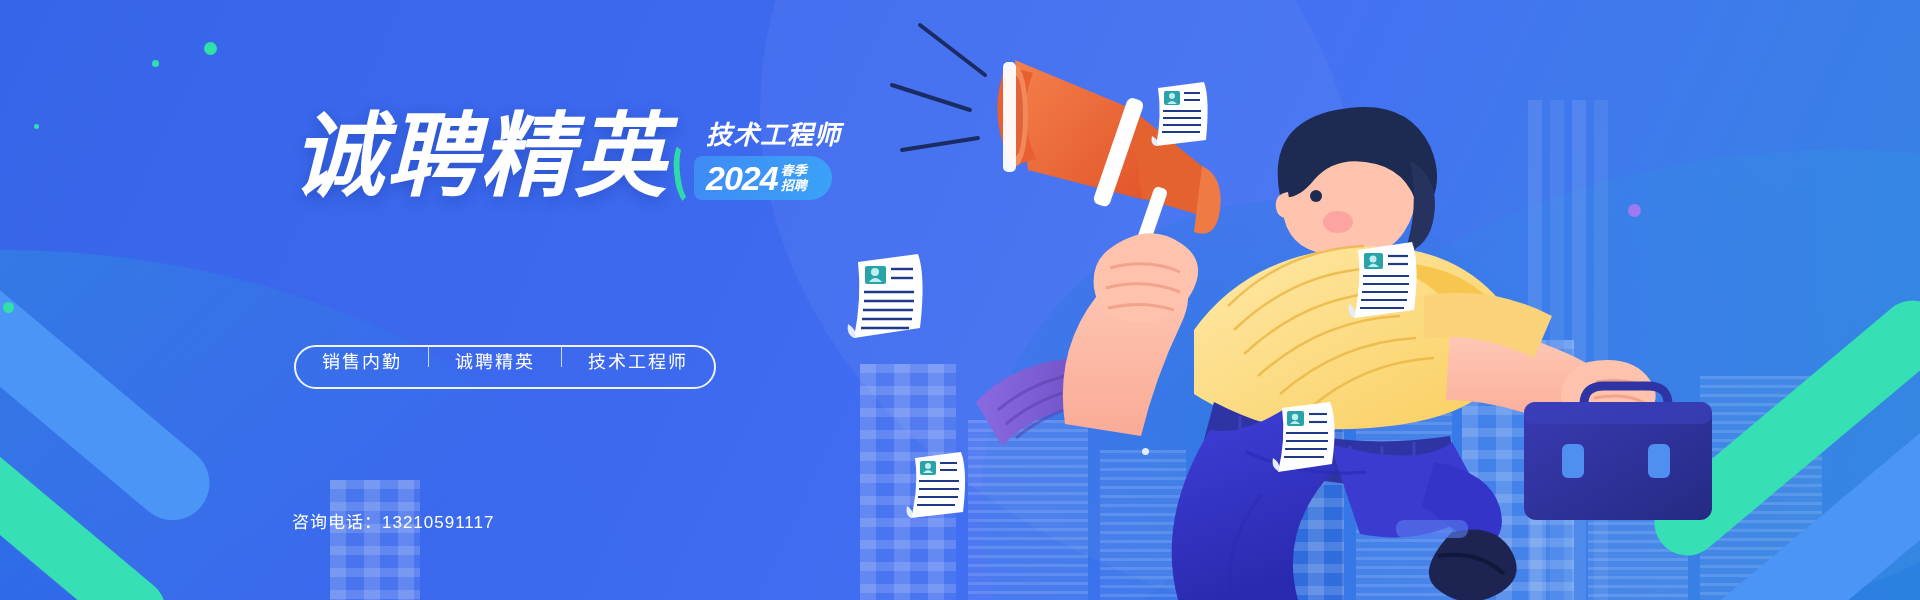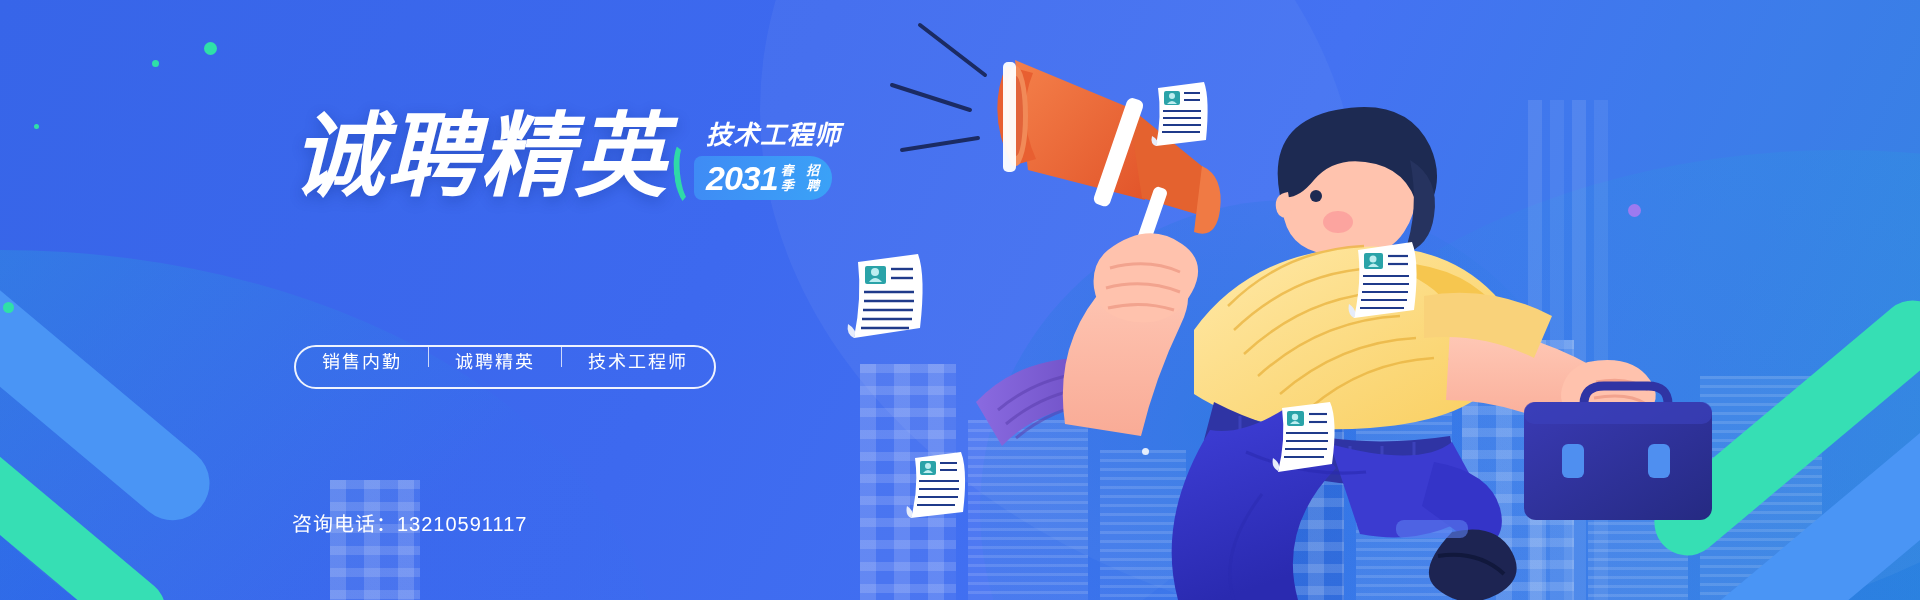--- a/index.html
+++ b/index.html
@@ -123,21 +123,21 @@
     border-radius:60% 0 0 60%;
     border-top:6px solid transparent;
     border-bottom:6px solid transparent;
     transform:rotate(-6deg);
   }
   .year{
     font-size:34px;font-weight:bold;font-style:italic;
     color:#ffffff;margin-left:12px;line-height:1;letter-spacing:-1px;
   }
   .season{
-    display:flex;flex-direction:row;
+    display:flex;flex-direction:column;
     font-size:13px;font-weight:bold;font-style:italic;
     color:#ffffff;line-height:1.12;margin-left:3px;margin-top:2px;
   }
 
   .subheadline{
     position:absolute;left:292px;top:208px;
     font-size:56px;font-style:italic;
     color:#ffffff;letter-spacing:3px;white-space:nowrap;
     text-shadow:0 3px 10px rgba(10,40,130,.22);
   }
@@ -156,21 +156,21 @@
     width:1px;height:20px;
     background:rgba(255,255,255,.75);
     margin:0 26px;
   }
 
   .contact{
     position:absolute;left:292px;top:508px;
     display:flex;align-items:center;
   }
   .contact-item{
-    font-size:20px;color:#ffffff;letter-spacing:1px;white-space:nowrap;
+    font-size:17px;color:#ffffff;letter-spacing:1px;white-space:nowrap;
   }
   .contact-gap{width:30px;}
 
   
   .illo{position:absolute;left:810px;top:0;width:1110px;height:600px;}
   .illo svg{display:block;}
 
   
   .paper{position:absolute;pointer-events:none;}
 </style>
@@ -463,21 +463,21 @@
 
   <div class="content">
 
     <div class="headline-row">
       <div class="headline">诚聘精英</div>
 
       <div class="badge-block">
         <div class="company">技术工程师</div>
         <div class="year-stroke"></div>
         <div class="year-pill">
-          <span class="year">2031</span>
+          <span class="year">2024</span>
           <span class="season">
             <span>春季</span>
             <span>招聘</span>
           </span>
         </div>
       </div>
     </div>
 
 
     <div class="jobs-pill">

